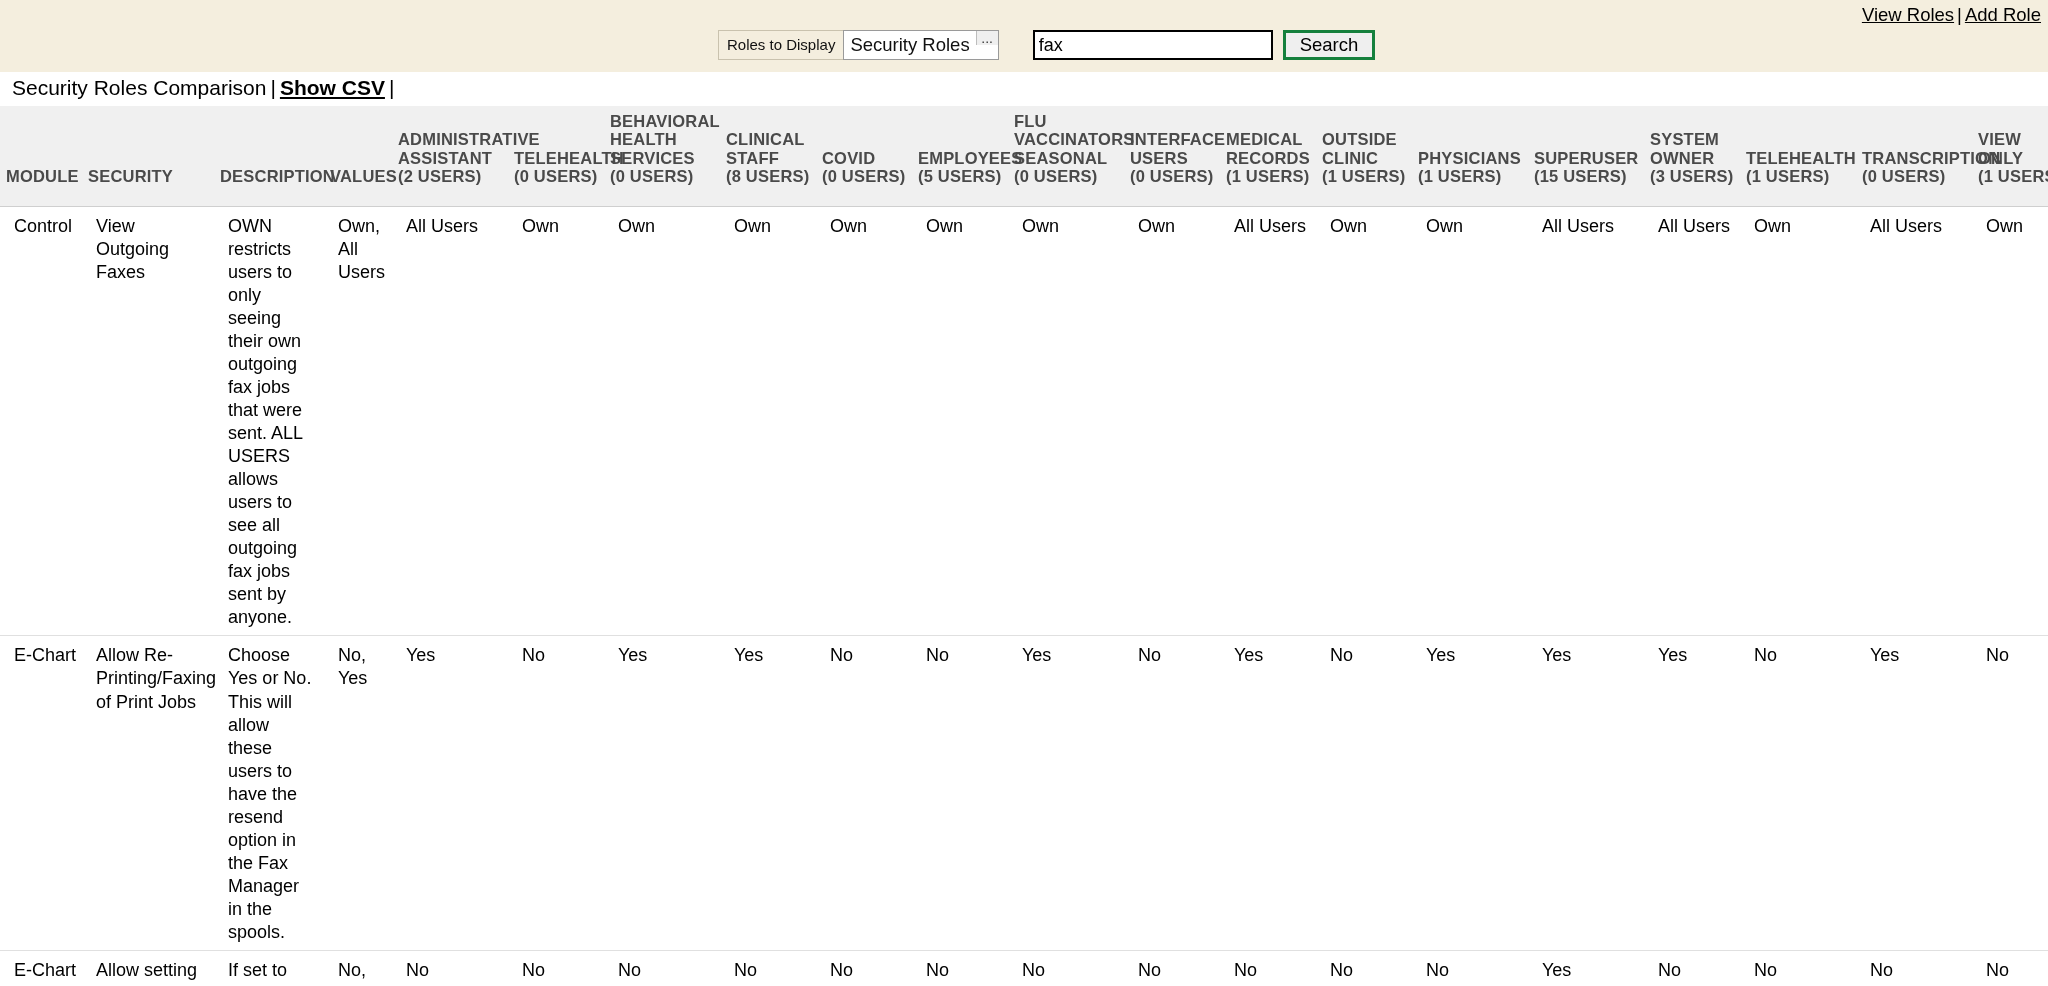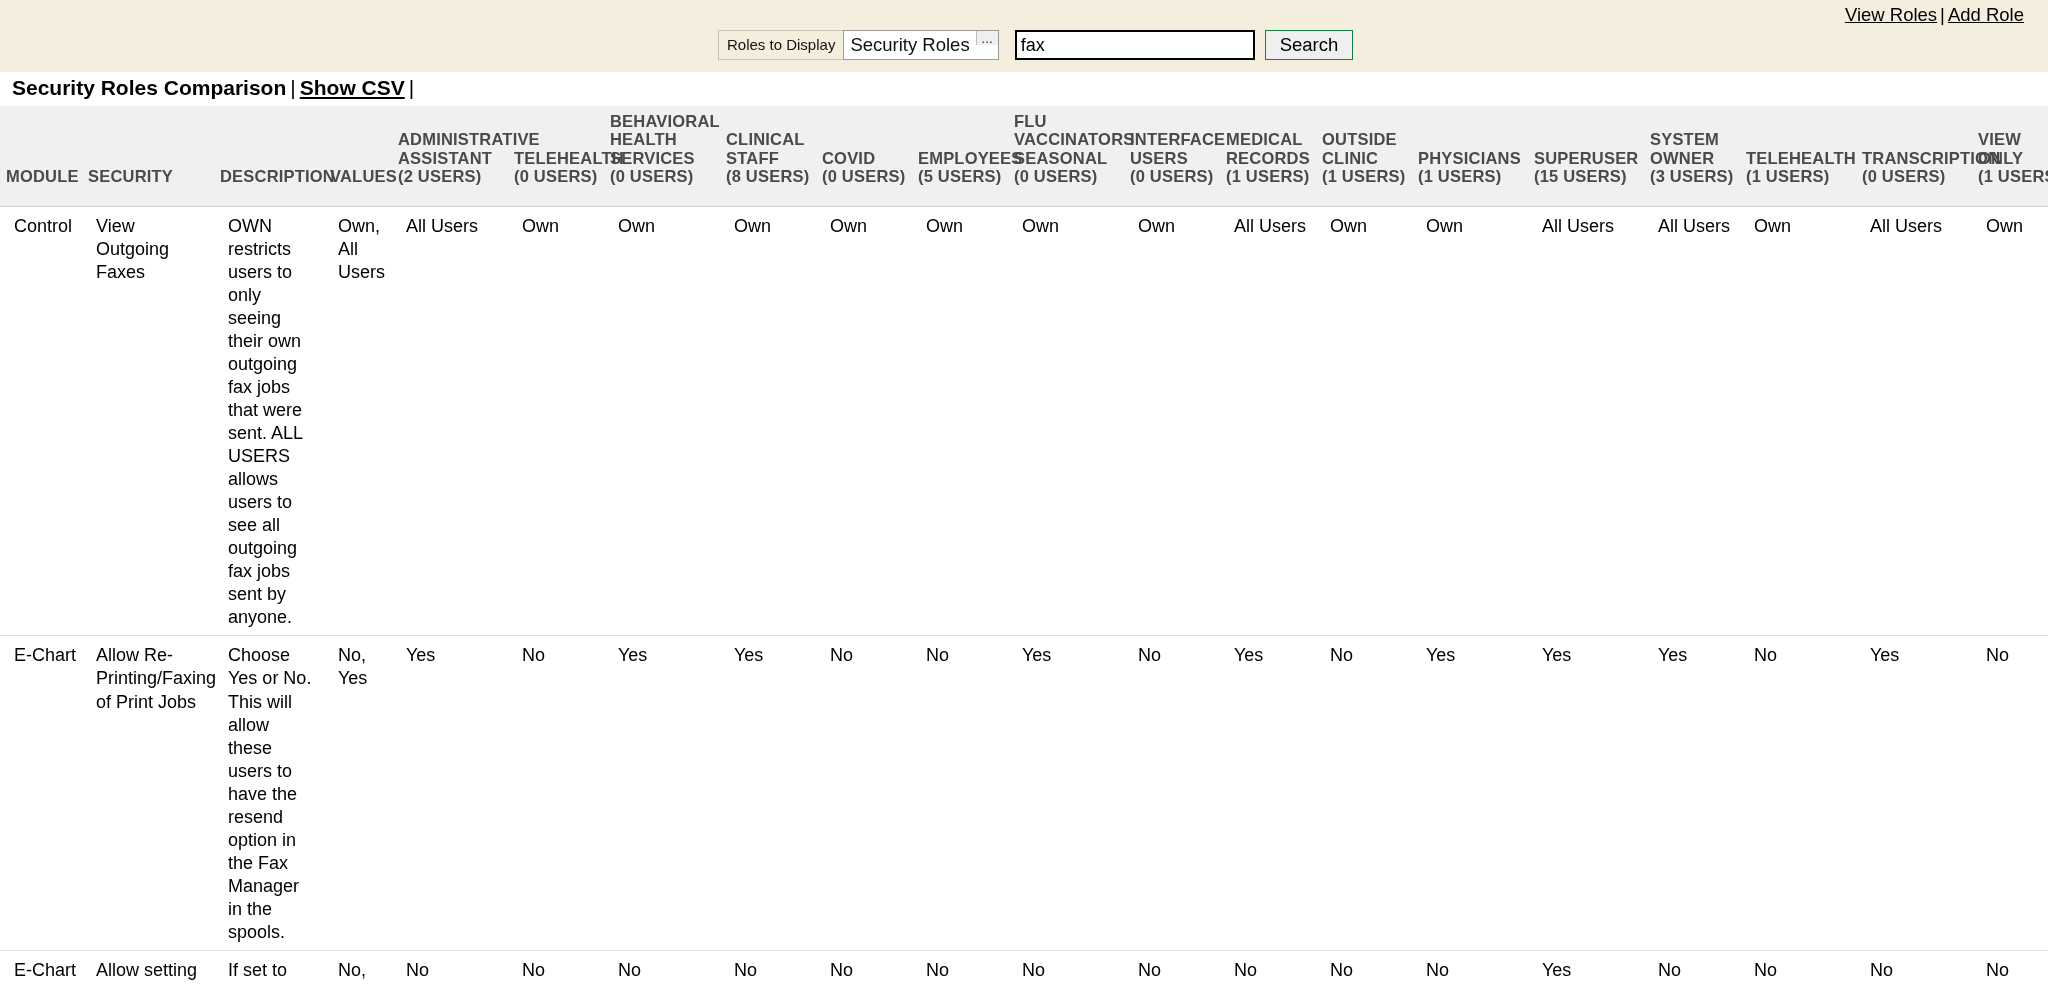--- a/index.html
+++ b/index.html
@@ -15,21 +15,21 @@
   .topbar {
     position: relative;
     width: 100%;
     height: 72px;
     background: #f4eede;
     border-bottom: 0;
   }
   .top-links {
     position: absolute;
     top: 4px;
-    right: 24px;
+    right: 7px;
     font-size: 18.5px;
     color: #000;
     white-space: nowrap;
   }
   .top-links a {
     color: #000;
     text-decoration: underline;
     cursor: pointer;
   }
   .top-links .sep { text-decoration: none; padding: 0 3px; }
@@ -76,49 +76,49 @@
     font-size: 14px;
     color: #333;
     display: flex;
     align-items: center;
     justify-content: center;
     line-height: 1;
   }
   .search-input {
     width: 240px;
     height: 30px;
-    margin-left: 16px;
+    margin-left: 34px;
     border: 2px solid #000;
     background: #fff;
     font-family: "Liberation Sans", sans-serif;
     font-size: 18px;
     color: #000;
     padding: 0 4px;
     outline: none;
   }
   .search-btn {
     height: 30px;
     margin-left: 10px;
     padding: 0 14px;
     font-family: "Liberation Sans", sans-serif;
     font-size: 18.5px;
     color: #000;
     background: #efefef;
-    border: 1px solid #15803d;
+    border: 3px solid #15803d;
     cursor: pointer;
   }
 
   
   .title-row {
     padding: 4px 0 6px 12px;
     font-size: 21px;
     color: #000;
     white-space: nowrap;
   }
-  .title-row .title-main { font-weight: bold; }
+  .title-row .title-main { font-weight: normal; }
   .title-row .bar { padding: 0 4px; font-weight: normal; }
   .title-row a {
     color: #000;
     text-decoration: underline;
     font-weight: bold;
     cursor: pointer;
   }
 
   
   .table-wrap {

